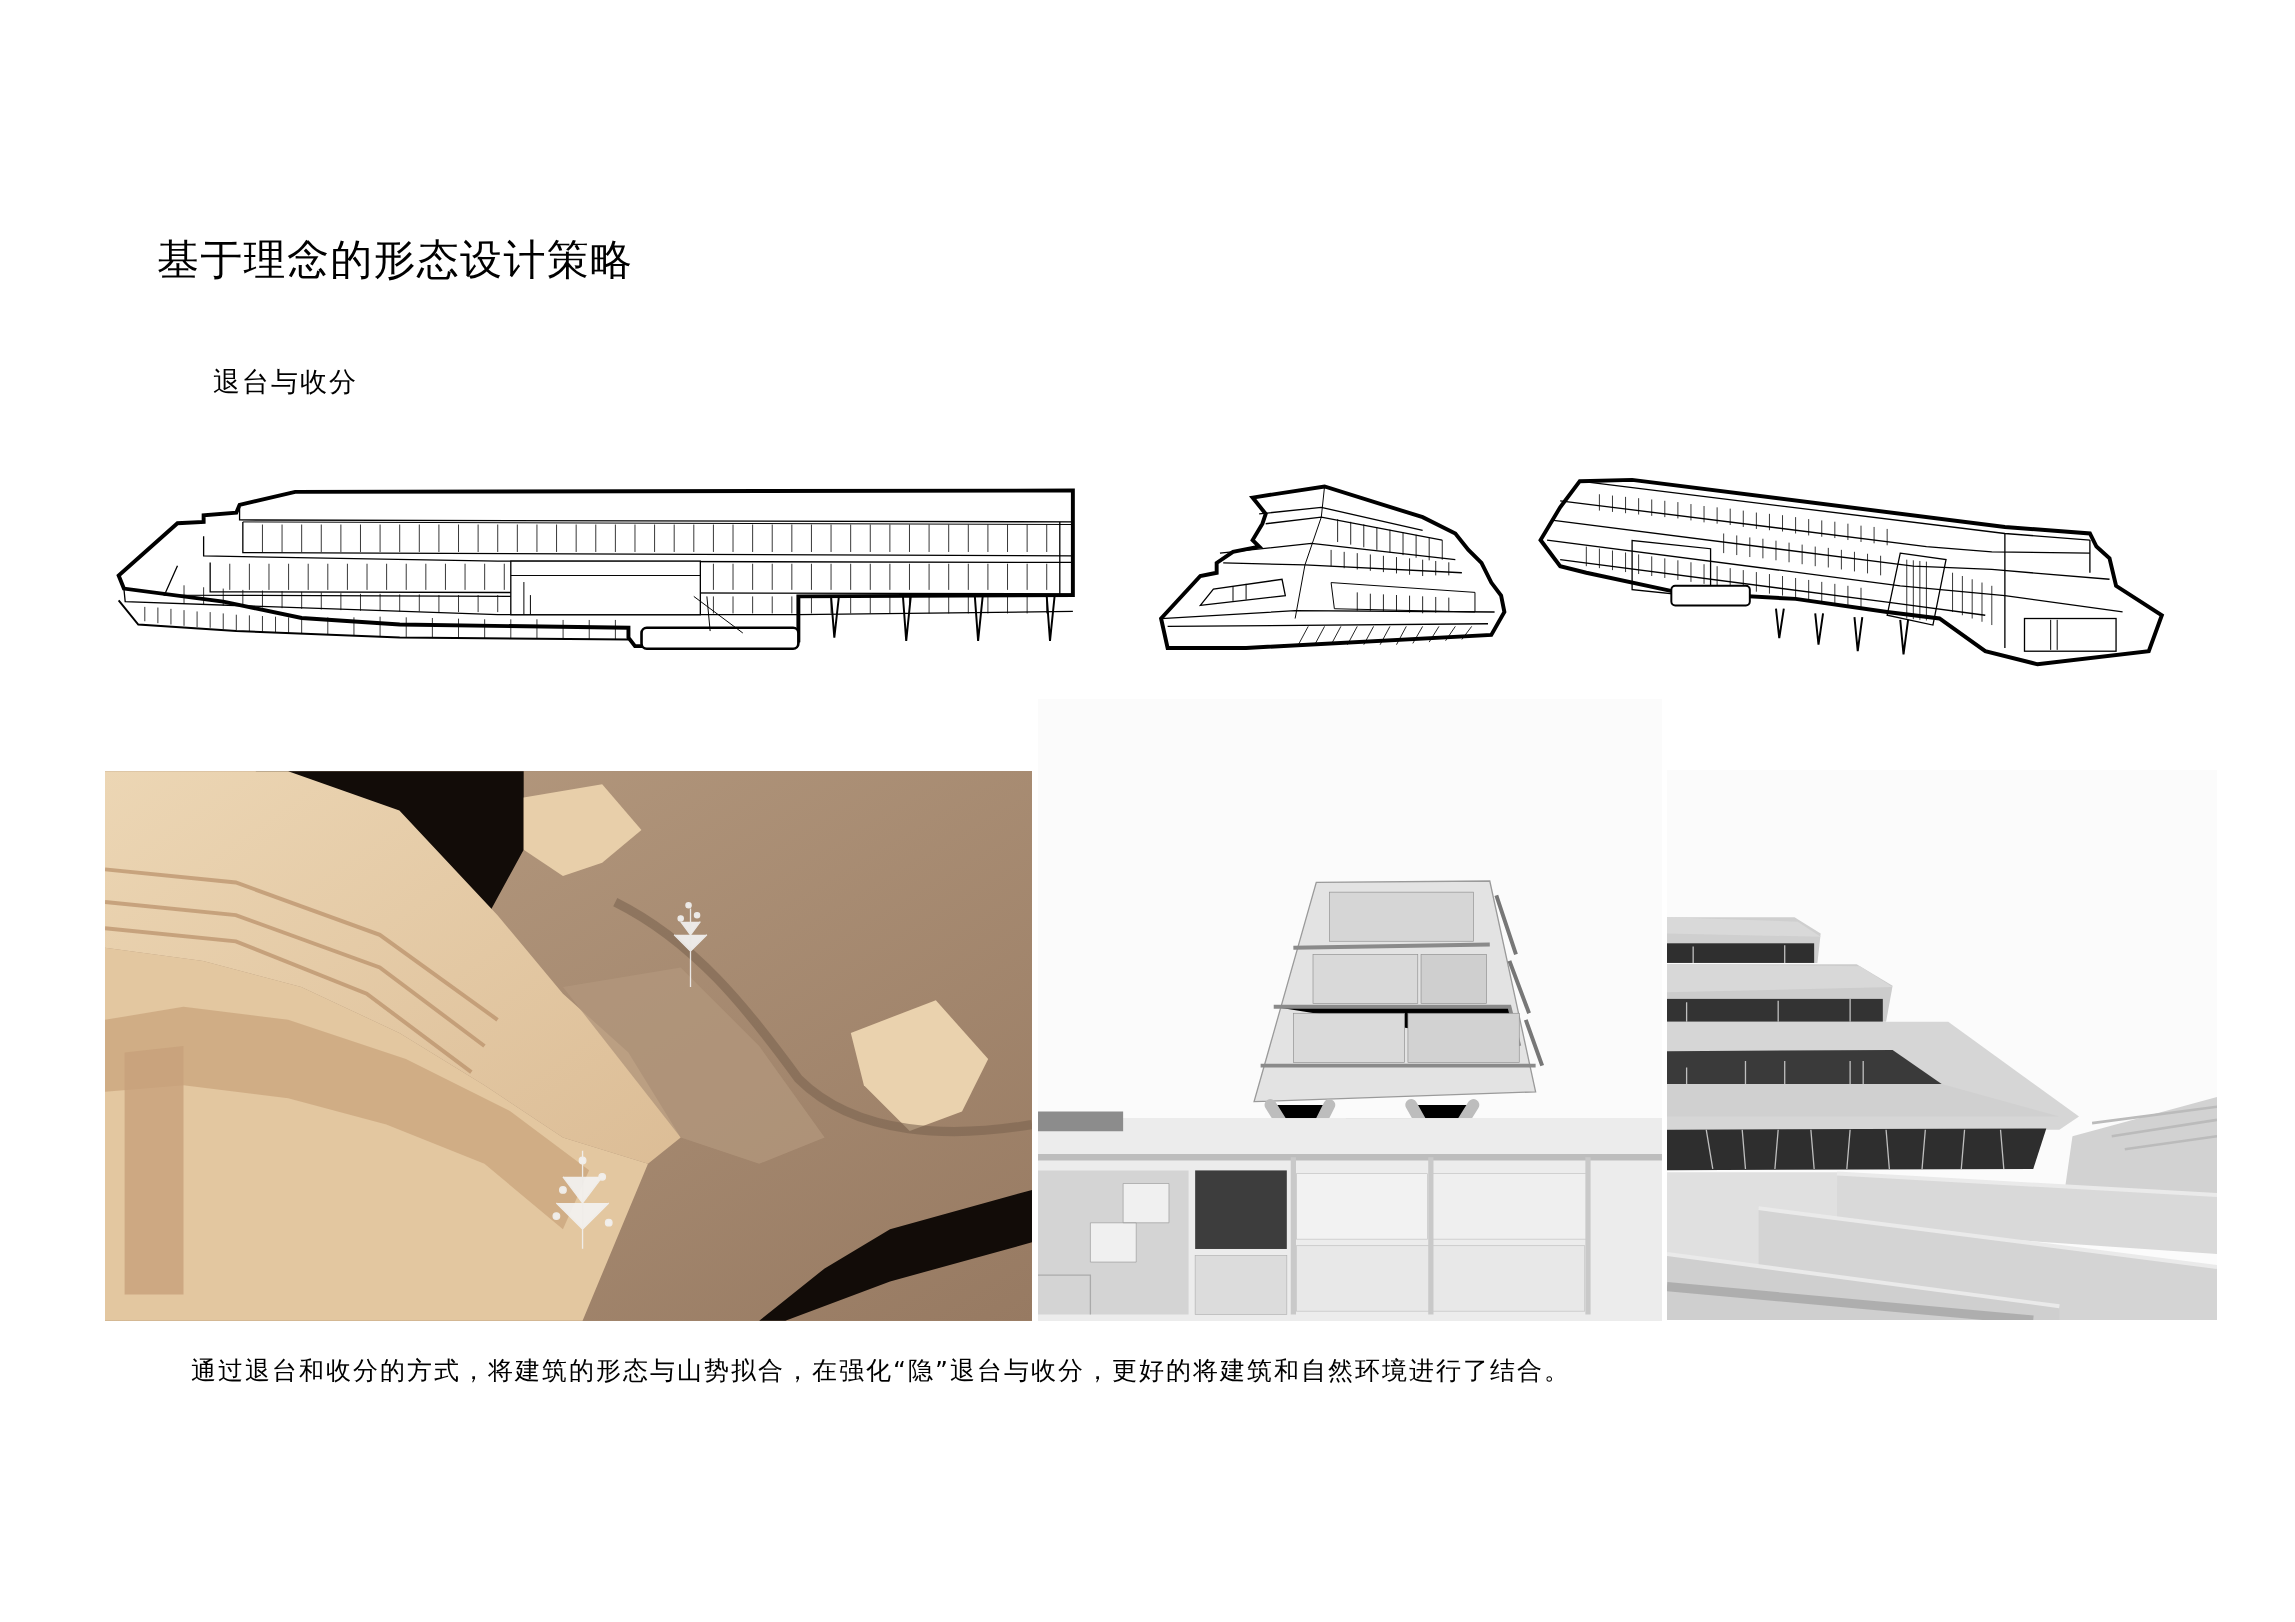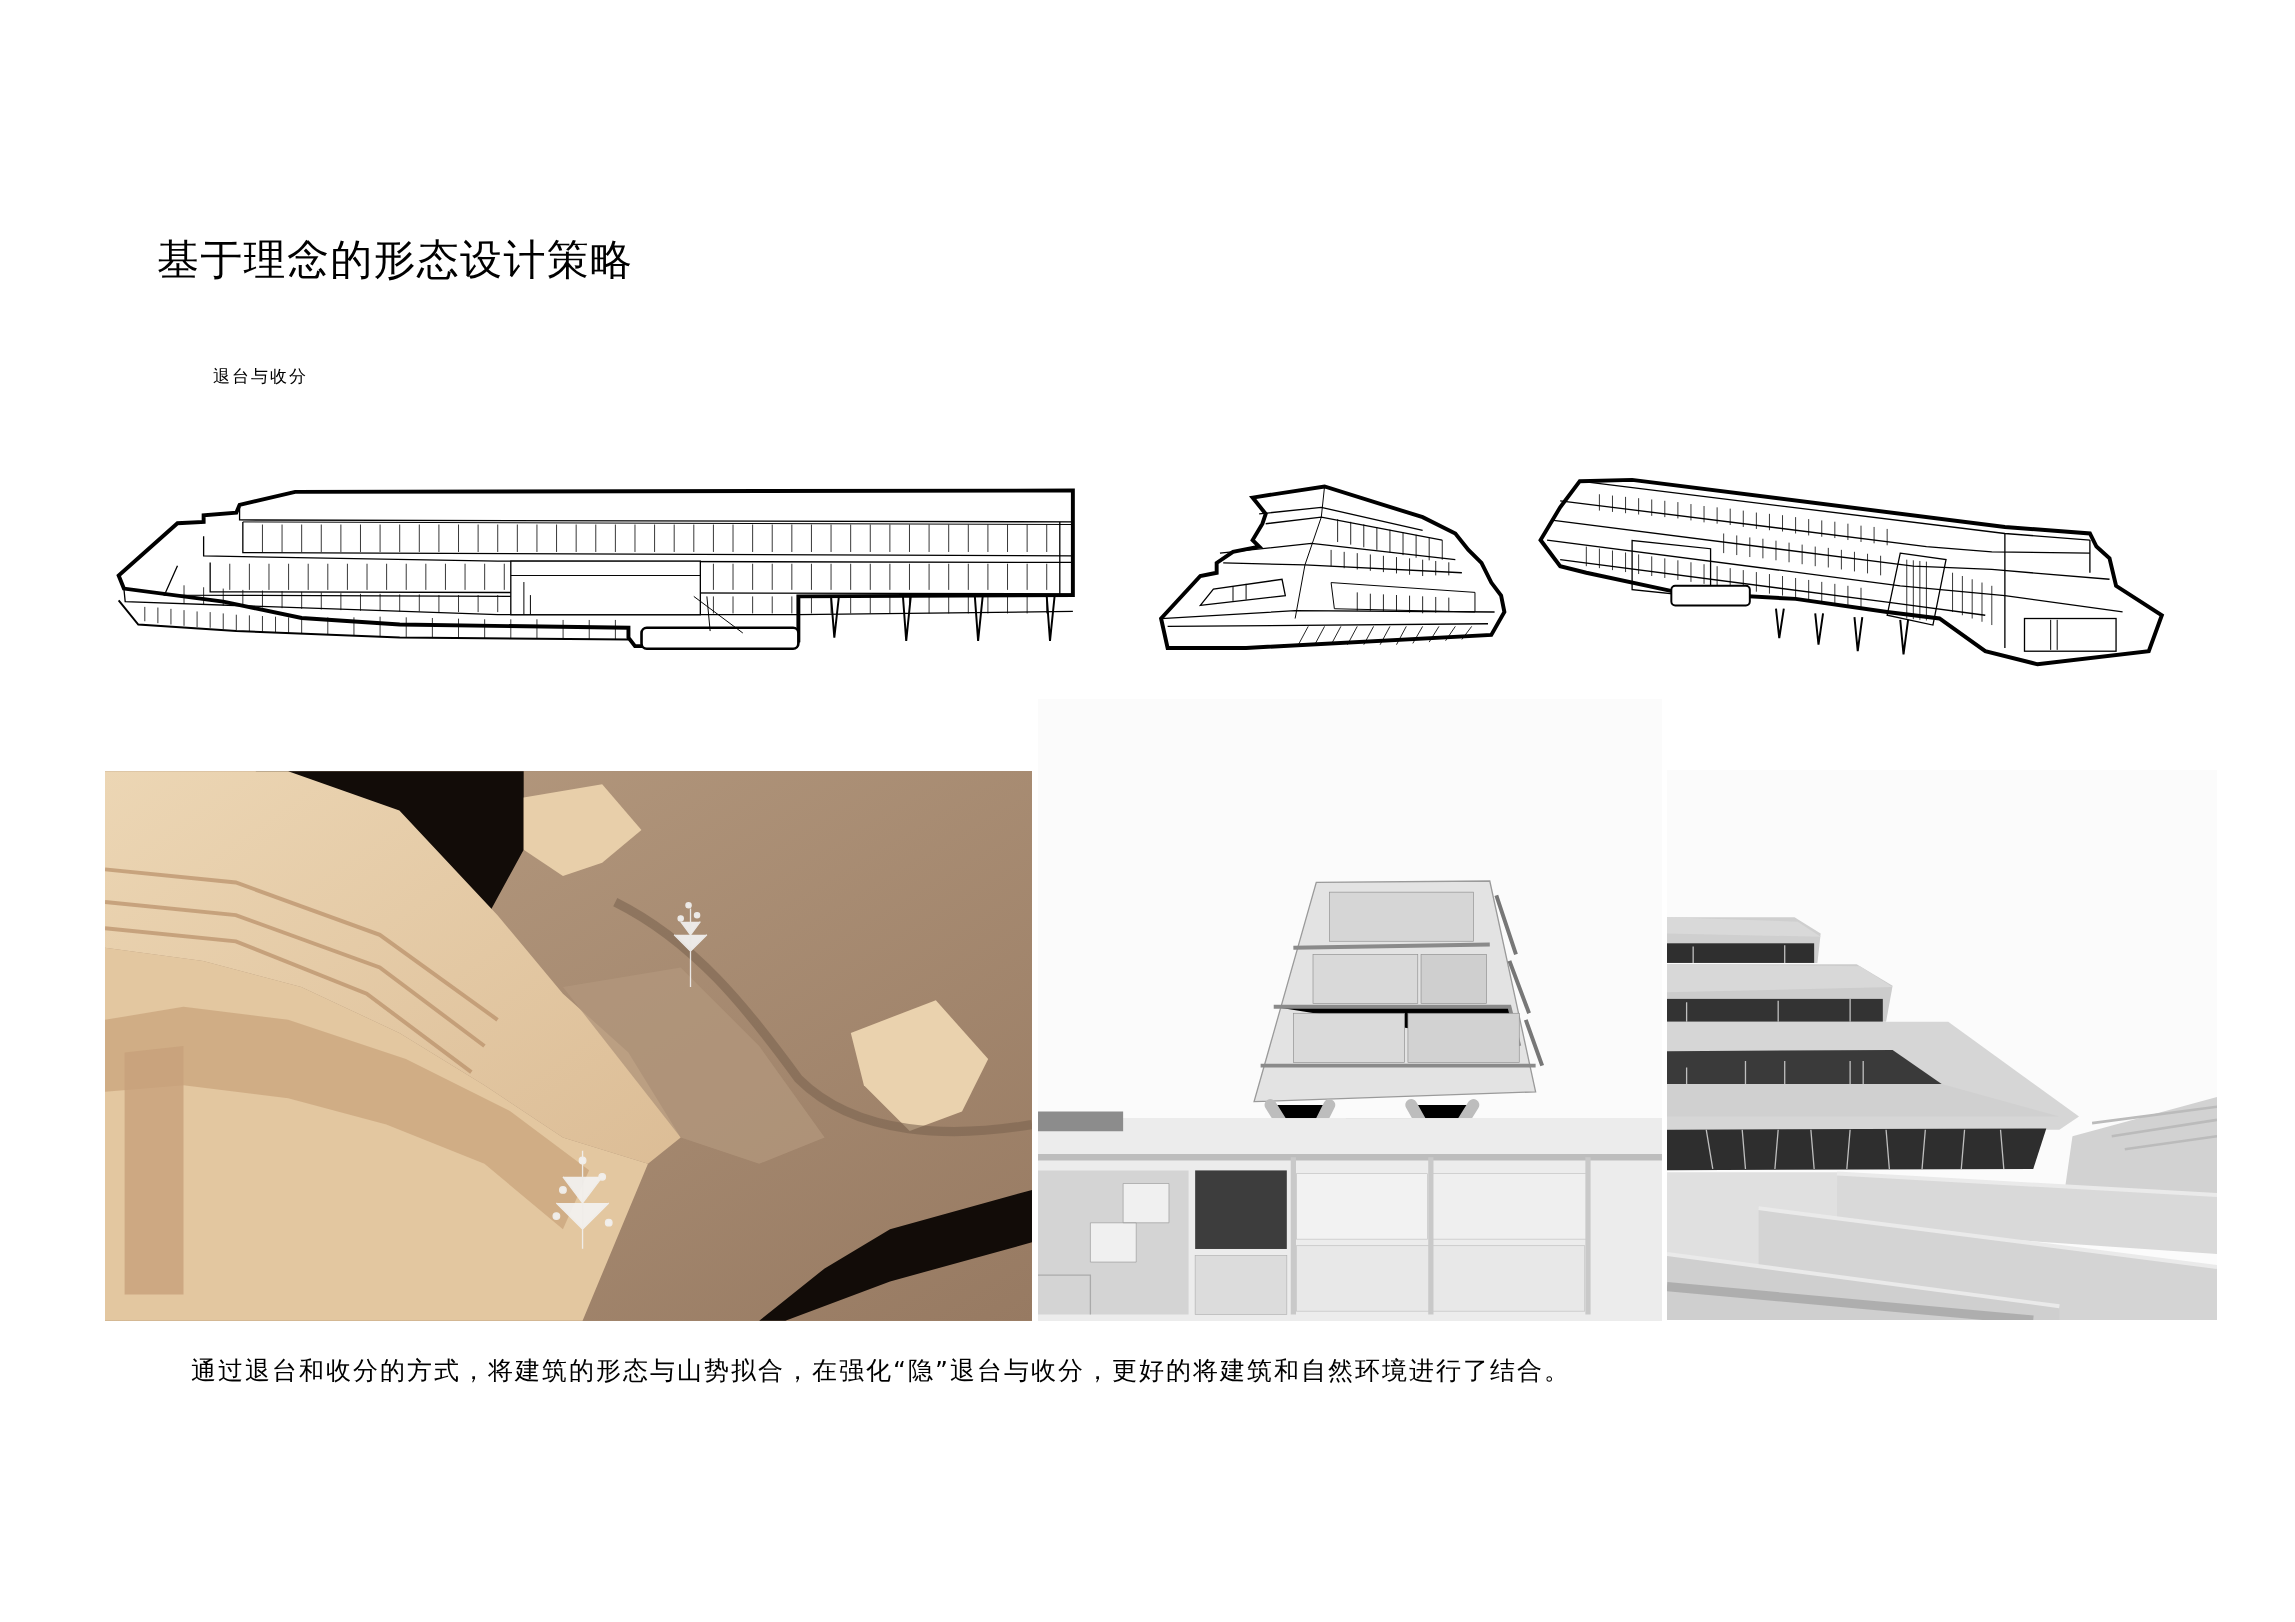--- a/index.html
+++ b/index.html
@@ -1,20 +1,20 @@
 <!DOCTYPE html>
 <html style="font-size:10.5px"><head>
 <meta charset="utf-8">
 <style>
   html, body { margin:0; padding:0; background:#ffffff; }
   body { width:2295px; height:1623px; position:relative; overflow:hidden;
          font-family:"DejaVu Sans", "Liberation Sans", sans-serif; color:#000; }
   .abs { position:absolute; }
   #page-title { left:157px; top:211px; font-size:42px; letter-spacing:1.3px; line-height:1; font-weight:normal;font-family:Liberation Serif, serif; }
-  #section-subtitle { left:213px; top:368px; font-size:17px; letter-spacing:2px; line-height:1; }
+  #section-subtitle { left:213px; top:368px; font-size:27px; letter-spacing:2px; line-height:1; }
   #caption { left:191px; top:1358px; font-size:25px; letter-spacing:2px; line-height:1; white-space:nowrap; }
   .panel { position:absolute; overflow:hidden; }
   svg { display:block; }
 </style>
 </head>
 <body>
 
 <h1 id="page-title" class="abs">基于理念的形态设计策略</h1>
 <div id="section-subtitle" class="abs">退台与收分</div>
 

